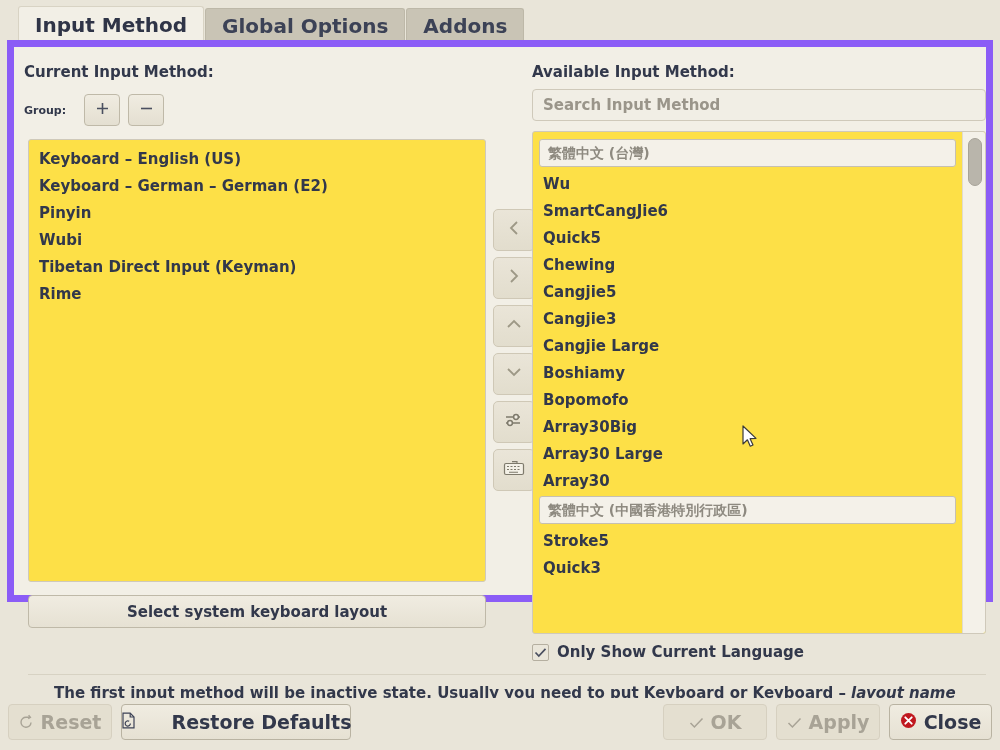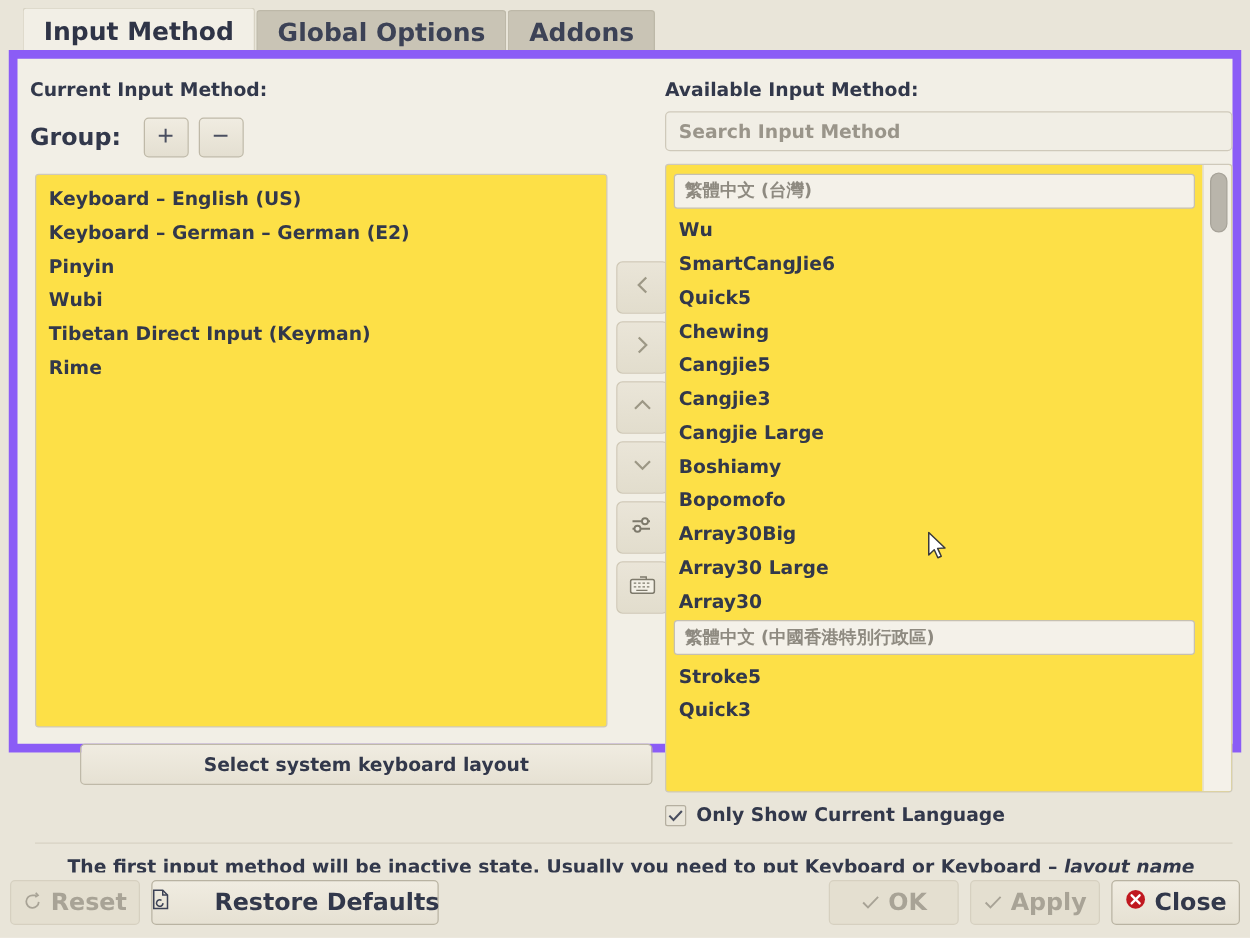--- a/index.html
+++ b/index.html
@@ -76,21 +76,21 @@
   #current-im-label { left: 10px; top: 16px; }
 
   .group-row {
     position: absolute;
     left: 10px; top: 46px;
     width: 465px; height: 34px;
     display: flex;
     align-items: center;
   }
   .group-label {
-    font-size: 19px;
+    font-size: 11px;
     font-weight: bold;
     margin-right: 10px;
     color: #32384b;
   }
   .combo {
     position: relative;
     flex: 1;
     height: 32px;
     background: linear-gradient(#f0ece1, #e4dfd1);
     border: 1px solid #bfb9a8;
@@ -153,21 +153,20 @@
     border: 1px solid #bfb9a8;
     border-radius: 4px;
     font-size: 15px;
     font-weight: bold;
     color: #32384b;
     display: flex;
     align-items: center;
     justify-content: center;
     box-sizing: border-box;
     cursor: pointer;
-    margin-left: 36px;
   }
 
   
   .midcol {
     position: absolute;
     left: 479px; top: 162px;
     width: 44px;
   }
   .midbtn {
     width: 42px; height: 42px;

